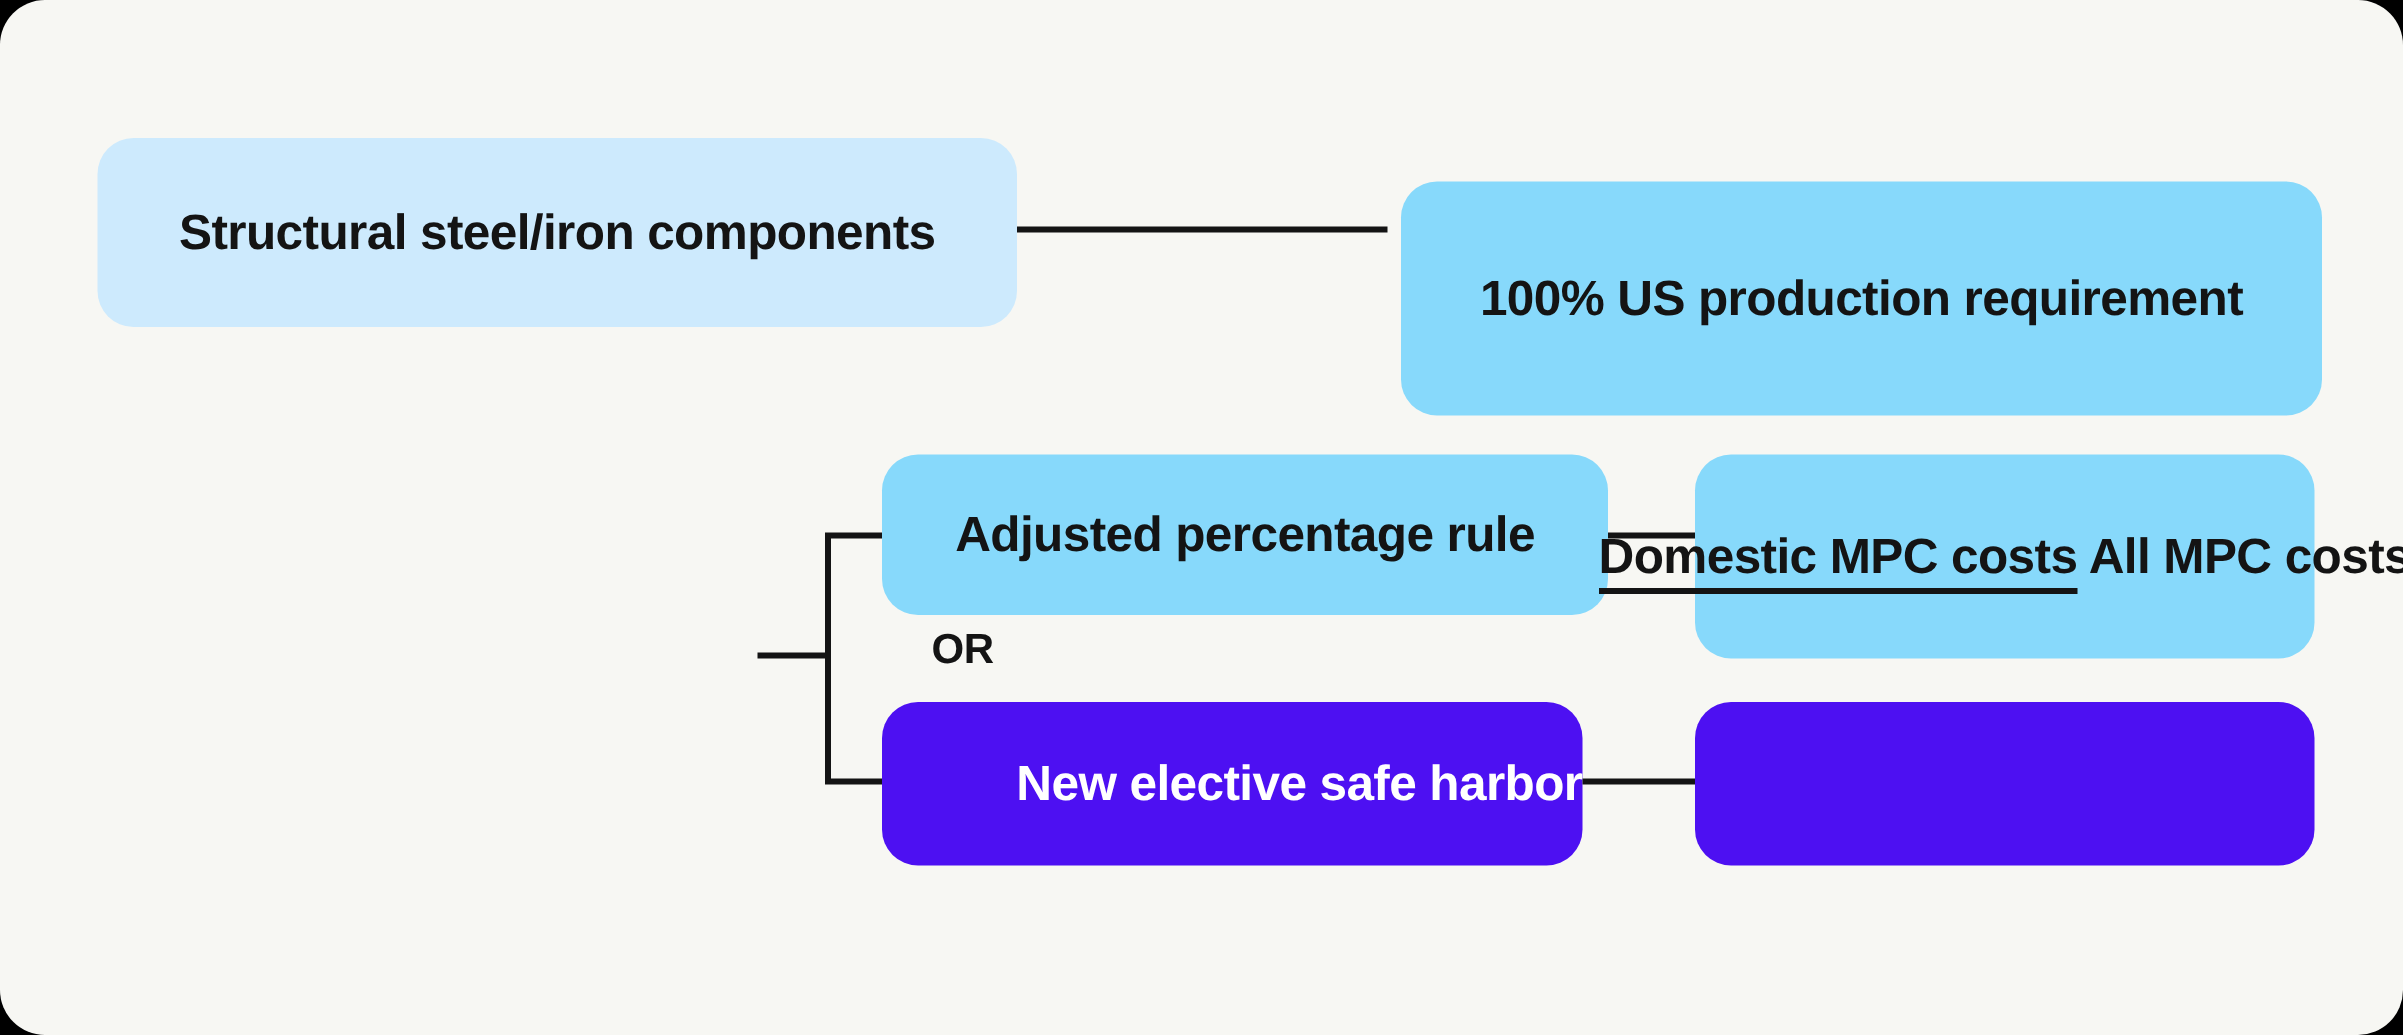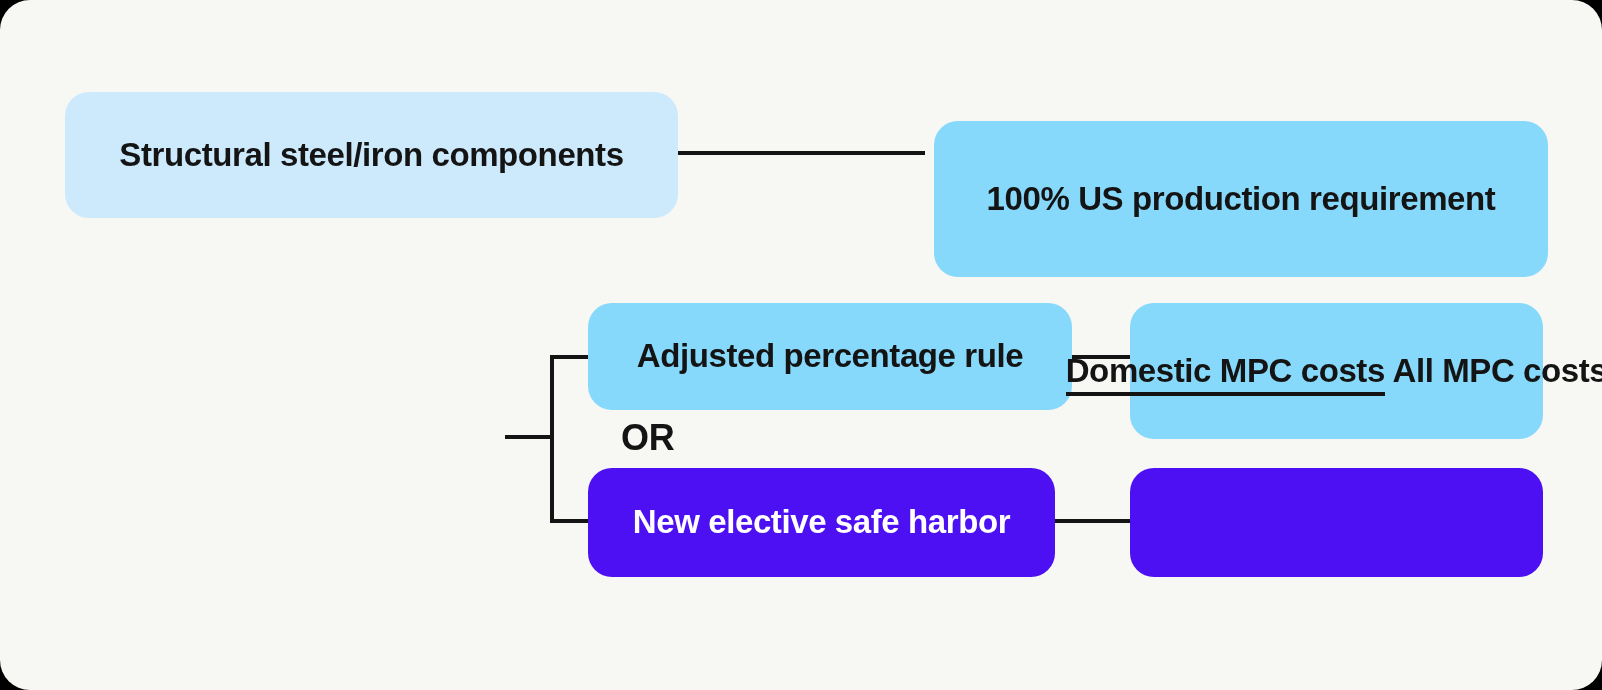--- a/index.html
+++ b/index.html
@@ -34,21 +34,21 @@
   .mid-blue   { background: var(--mid-blue, #87d9fb); }
   .purple     { background: var(--purple, #4d10f2); color: var(--text-light, #ffffff); }
 
   .node.structural     { left: 65px;   top: 92px;  width: 613px; height: 126px; }
   .node.us-production  { left: 934px;  top: 92px;  width: 614px; height: 156px; margin-top: 29px; }
   .node.mpc            { left: 65px;   top: 282px; width: 440px; height: 313px;
                          border-radius: 28px; justify-content: flex-start;
                          padding-left: 38px; text-align: left; box-sizing: border-box; }
   .node.adjusted       { left: 588px;  top: 303px; width: 484px; height: 107px; text-align: center; }
   .node.fraction-box   { left: 1130px; top: 303px; width: 413px; height: 136px; }
-  .node.safe-harbor    { left: 588px;  top: 468px; width: 467px; height: 109px; }
+  .node.safe-harbor    { left: 588px;  top: 468px; width: 467px; height: 109px; justify-content: flex-end; }
   .node.sum-factors    { left: 1130px; top: 468px; width: 413px; height: 109px; }
 
   .fraction .numerator {
     border-bottom: 4px solid var(--text-dark, #141414);
     padding-bottom: 3px;
     margin-bottom: 4px;
   }
 
   .connector {
     position: absolute;
@@ -60,21 +60,21 @@
   .line-c { left: 554px;  top: 355px; width: 34px;  height: 4px; }
   .line-d { left: 554px;  top: 519px; width: 34px;  height: 4px; }
   .line-e { left: 1072px; top: 355px; width: 58px;  height: 4px; }
   .line-f { left: 1055px; top: 519px; width: 75px;  height: 4px; }
 
   .or-label {
     position: absolute;
     left: 621px;
     top: 417px;
     font-weight: 700;
-    font-size: 36px;
+    font-size: 28px;
     letter-spacing: -0.3px;
   }
 </style>
 </head>
 <body>
 
 <div class="surface">
 
   <div class="node light-blue structural">
     <span>Structural steel/iron components</span>

